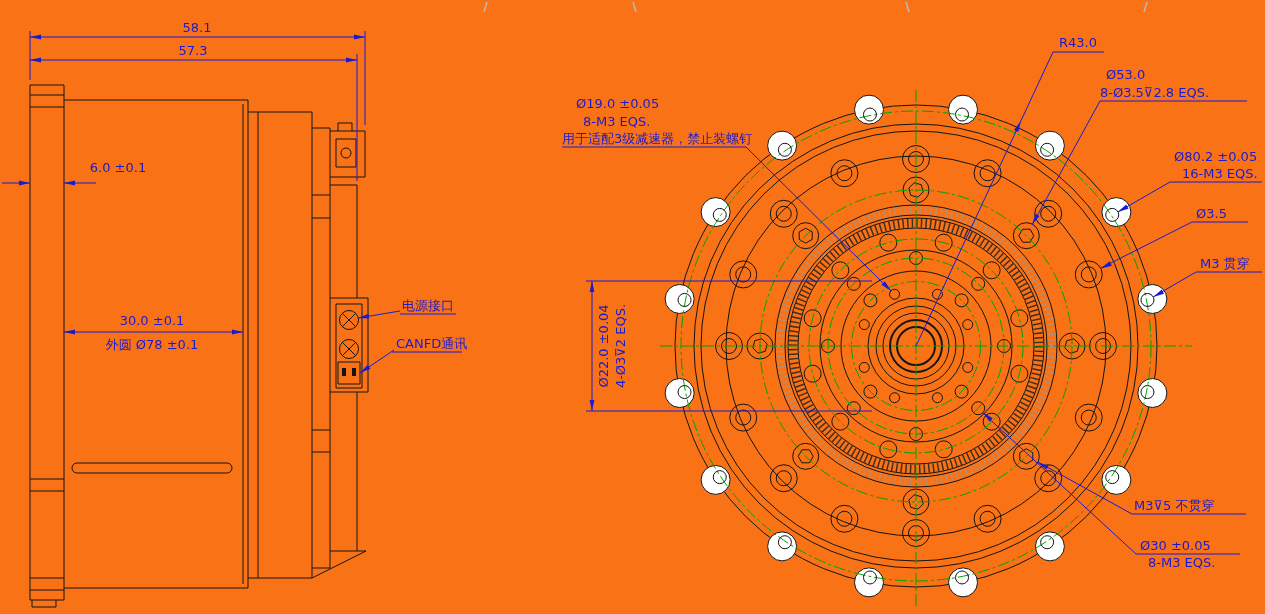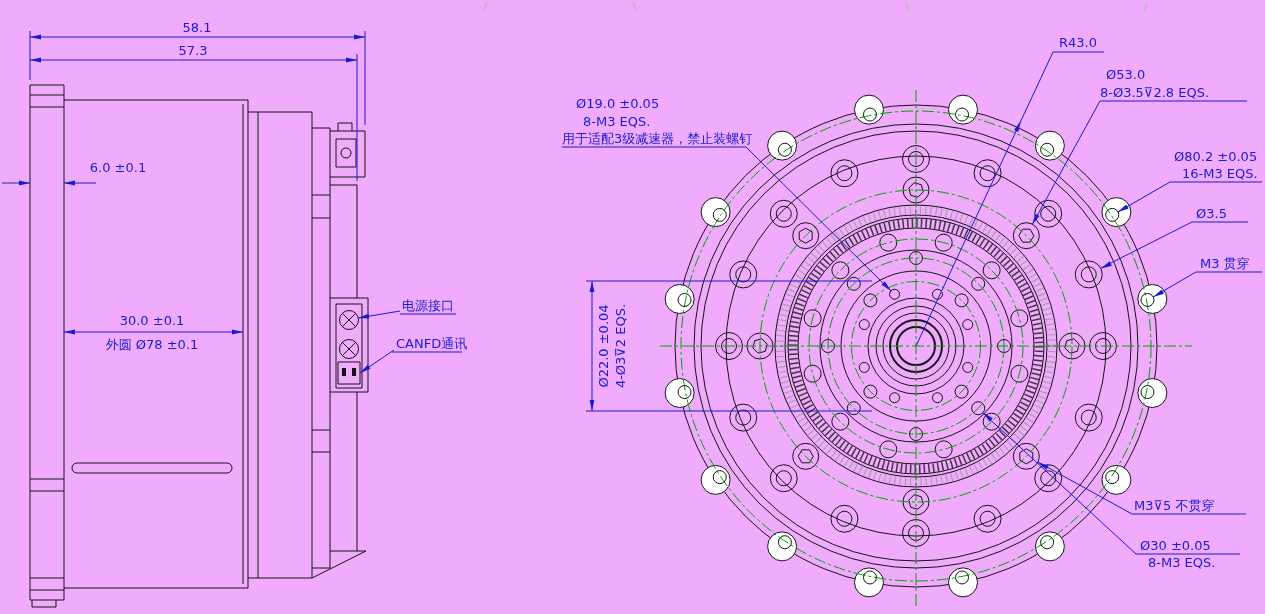--- a/index.html
+++ b/index.html
@@ -1,16 +1,16 @@
 <!DOCTYPE html>
 <html style="--dim: #1a1ad2; --cl: #00a400; --geo: #141414;"><head>
 <meta charset="utf-8">
 <style>
   html,body{margin:0;padding:0;background:#ffffff;}
-  .canvas{position:relative;width:1265px;height:614px;background:#f0abfc;overflow:hidden;
+  .canvas{position:relative;width:1265px;height:614px;background:#f97316;overflow:hidden;
           font-family:"DejaVu Sans",sans-serif;}
   svg{display:block}
   .geo{stroke:var(--geo);fill:none;stroke-width:1;}
   .geo-bold{stroke:var(--geo);fill:none;stroke-width:2;}
   .geo-fill{fill:var(--geo);stroke:none;}
   .lobe{fill:#ffffff;stroke:var(--geo);stroke-width:1;}
   .teeth{stroke:#222;fill:none;stroke-width:9;stroke-dasharray:1.5 3.1;opacity:.85;}
   .speckle{stroke:#999;fill:none;stroke-width:8;stroke-dasharray:1 4.2;opacity:.9;}
   .cl{stroke:var(--cl);fill:none;stroke-width:1;stroke-dasharray:12 3 3 3;}
   .dim{stroke:var(--dim);fill:none;stroke-width:1;}

